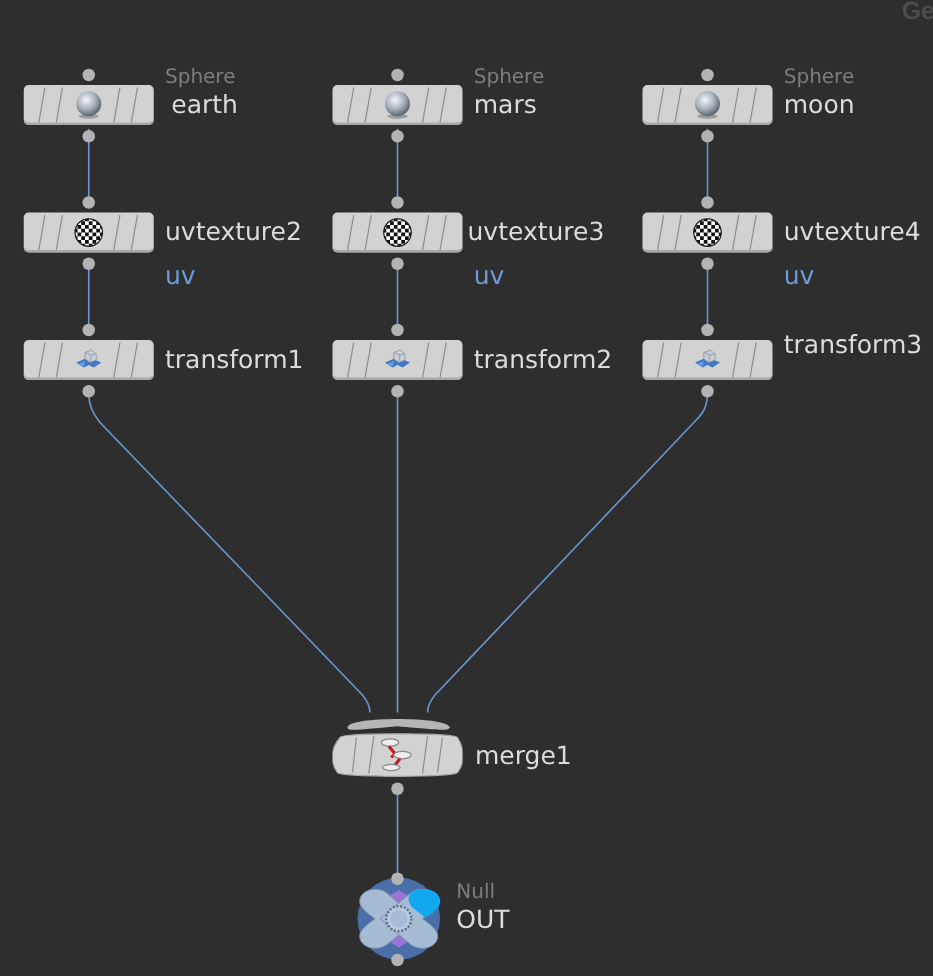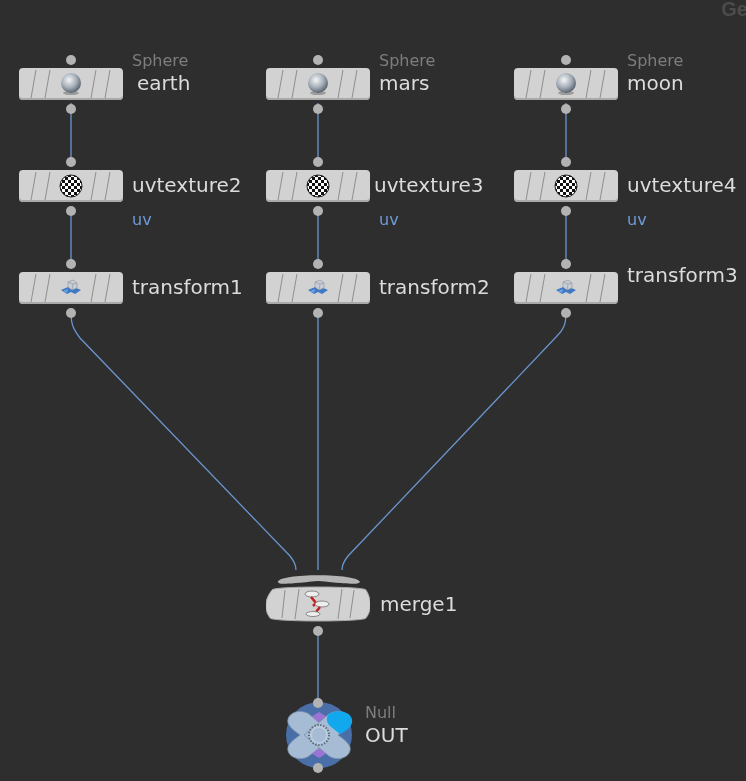--- a/index.html
+++ b/index.html
@@ -8,21 +8,21 @@
   #canvas { position:absolute; left:0; top:0; width:746px; height:781px; }
   .ctx-label { position:absolute; right:-2px; top:-2px; color:#4c4c4c; font:bold 20px "Liberation Sans", sans-serif; letter-spacing:0px; }
   .node { position:absolute; width:104px; height:32px; }
   .node-body { position:absolute; left:0; top:0; width:104px; height:32px; background:#d2d2d2; border-radius:4px;
                box-shadow: inset 0 -2px 0 #a9a9a9; overflow:hidden; }
   .node-body .stripe { position:absolute; top:2px; width:1px; height:28px; background:#8e8e8e; transform:skewX(-10deg); }
   .node-icon { position:absolute; left:40px; top:4px; width:24px; height:24px; }
   .conn { position:absolute; width:10px; height:10px; border-radius:50%; background:#b3b3b3; }
   .lbl-type { position:absolute; color:#7d7d7d; font-size:16px; line-height:16px; font-family:"DejaVu Sans", sans-serif; }
   .lbl-name { position:absolute; color:#dcdcdc; font-size:20px; line-height:20px; font-family:"DejaVu Sans", sans-serif; }
-  .lbl-group { position:absolute; color:#6f9bd6; font-size:16px; line-height:16px; }
+  .lbl-group { position:absolute; color:#6f9bd6; font-size:20px; line-height:16px; }
 </style>
 </head>
 <body>
 
 <svg id="canvas" xmlns="http://www.w3.org/2000/svg" width="746" height="781">
 
   <g stroke="#6a96cf" stroke-width="1.3" fill="none">
     <line x1="71" y1="103" x2="71" y2="161"></line>
     <line x1="318" y1="103" x2="318" y2="161"></line>
     <line x1="566" y1="103" x2="566" y2="161"></line>

